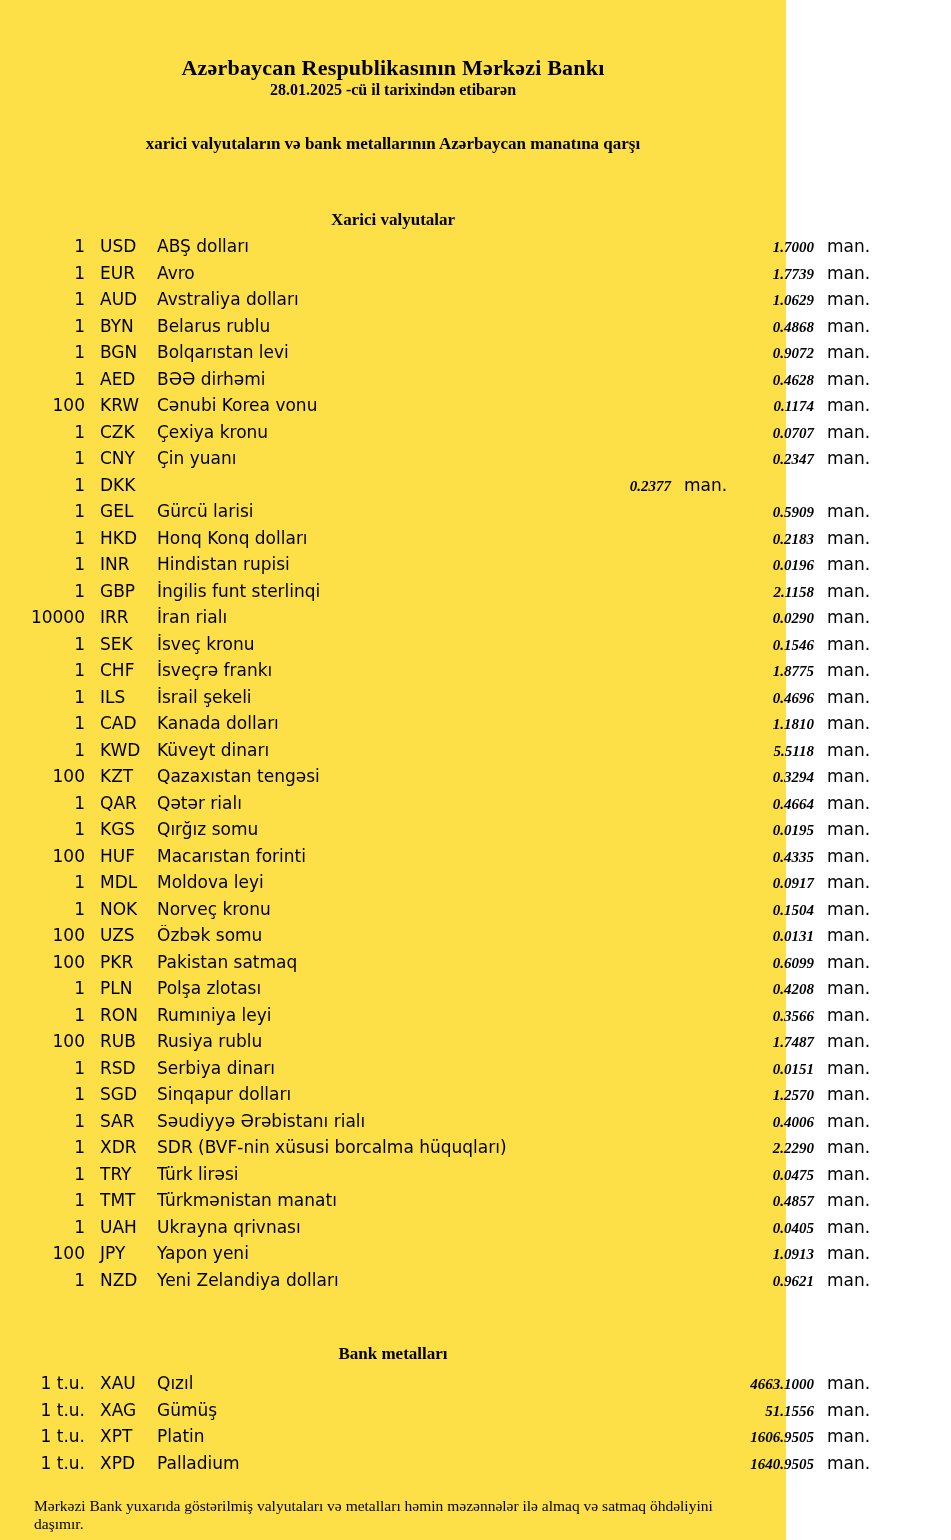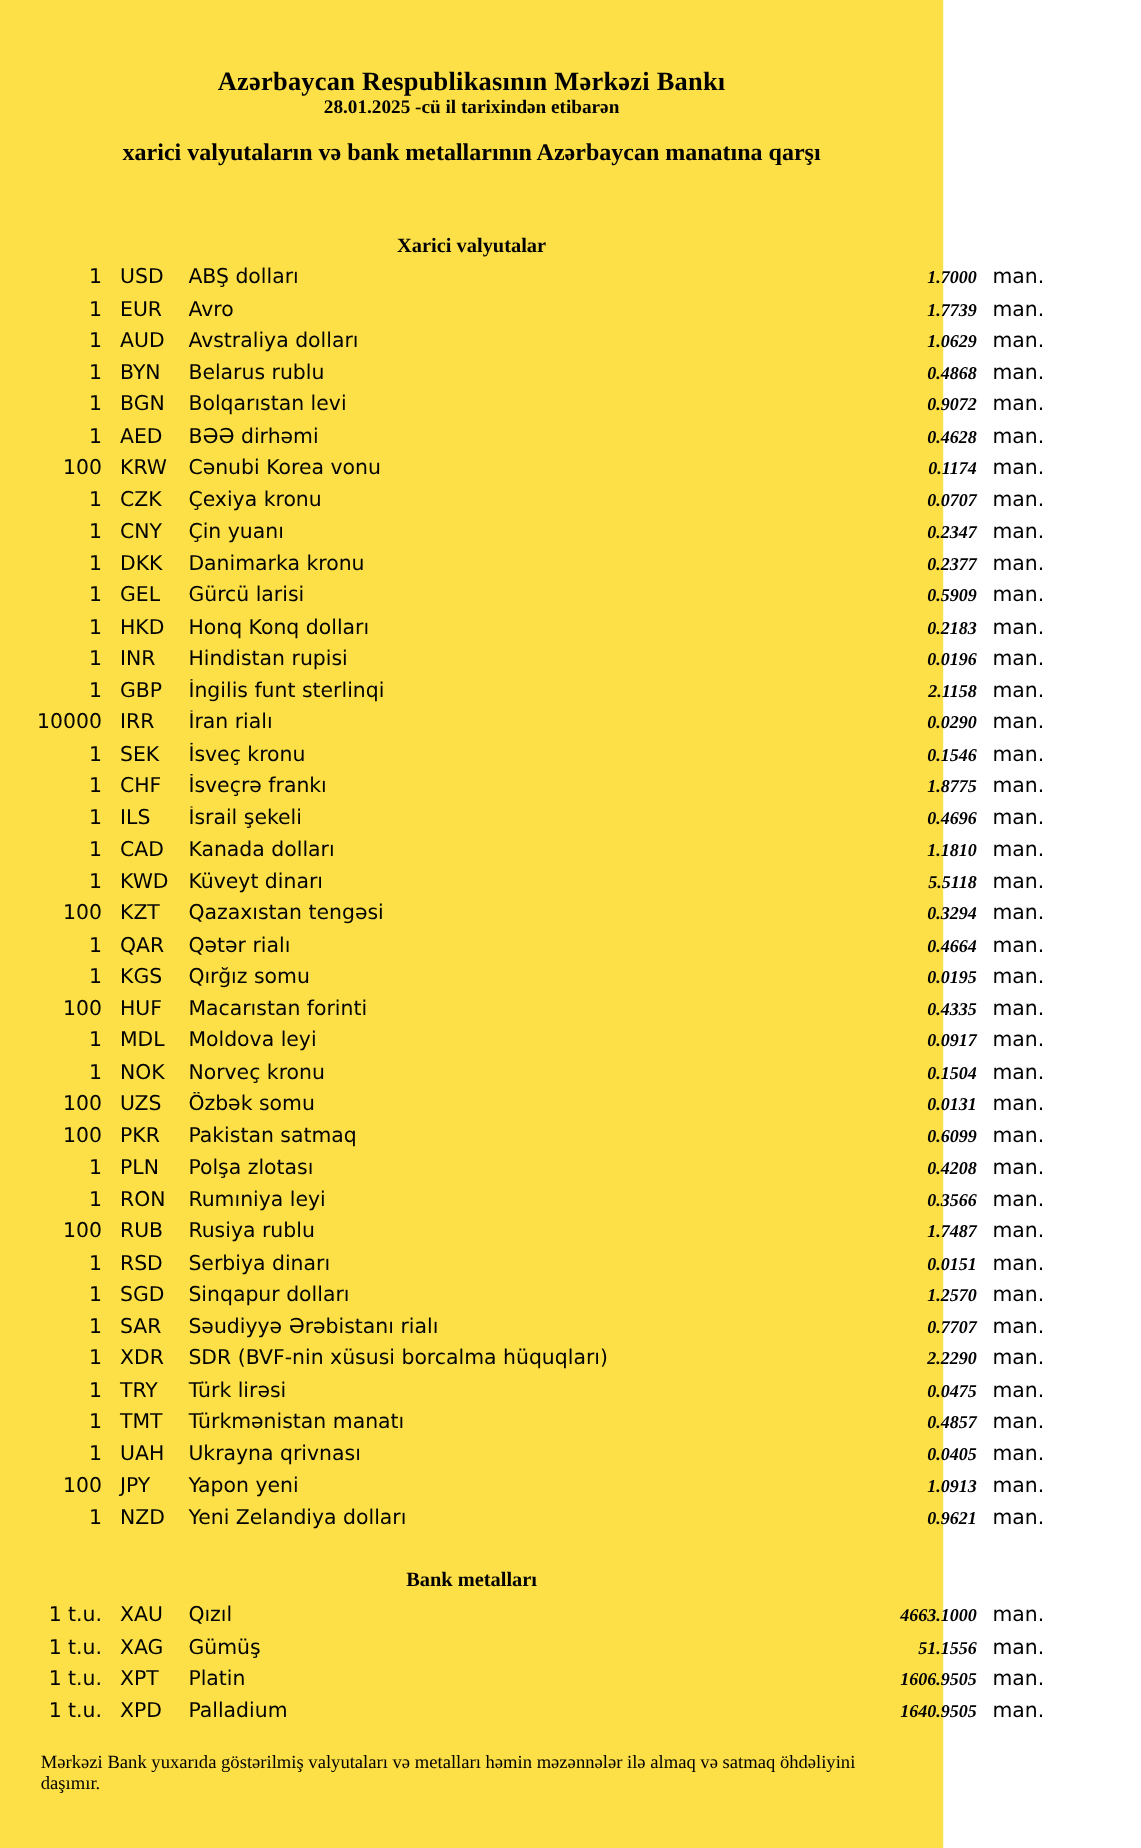--- a/index.html
+++ b/index.html
@@ -23,35 +23,35 @@
     font-weight: bold;
   }
   .doc-title {
     font-size: 22px;
     letter-spacing: 0.2px;
   }
   .doc-sub1 {
     font-size: 16px;
   }
   .doc-sub2 {
-    font-size: 20px;
-    margin-top: 17px;
+    font-size: 17px;
+    margin-top: 35px;
   }
   .section-title {
     text-align: center;
     font-family: "Liberation Serif", serif;
     font-weight: bold;
     font-size: 17px;
   }
   .section-title.currencies {
     margin-top: 56px;
     margin-bottom: 6px;
   }
   .section-title.metals {
-    margin-top: 26px;
+    margin-top: 48px;
     margin-bottom: 9px;
   }
   .rate-table {
     width: 880px;
     margin: 0;
   }
   .rate-row {
     display: grid;
     grid-template-columns: 85px 72px 1fr 143px 66px;
     align-items: baseline;
@@ -165,21 +165,20 @@
       <div class="rate-row">
         <span class="cell-qty">1</span>
         <span class="cell-code">CNY</span>
         <span class="cell-name">Çin yuanı</span>
         <span class="cell-rate">0.2347</span>
         <span class="cell-man">man.</span>
       </div>
       <div class="rate-row">
         <span class="cell-qty">1</span>
         <span class="cell-code">DKK</span>
-        <span class="cell-name">Danimarka kronu</span>
         <span class="cell-rate">0.2377</span>
         <span class="cell-man">man.</span>
       </div>
       <div class="rate-row">
         <span class="cell-qty">1</span>
         <span class="cell-code">GEL</span>
         <span class="cell-name">Gürcü larisi</span>
         <span class="cell-rate">0.5909</span>
         <span class="cell-man">man.</span>
       </div>
@@ -334,21 +333,21 @@
         <span class="cell-qty">1</span>
         <span class="cell-code">SGD</span>
         <span class="cell-name">Sinqapur dolları</span>
         <span class="cell-rate">1.2570</span>
         <span class="cell-man">man.</span>
       </div>
       <div class="rate-row">
         <span class="cell-qty">1</span>
         <span class="cell-code">SAR</span>
         <span class="cell-name">Səudiyyə Ərəbistanı rialı</span>
-        <span class="cell-rate">0.7707</span>
+        <span class="cell-rate">0.4006</span>
         <span class="cell-man">man.</span>
       </div>
       <div class="rate-row">
         <span class="cell-qty">1</span>
         <span class="cell-code">XDR</span>
         <span class="cell-name">SDR (BVF-nin xüsusi borcalma hüquqları)</span>
         <span class="cell-rate">2.2290</span>
         <span class="cell-man">man.</span>
       </div>
       <div class="rate-row">

